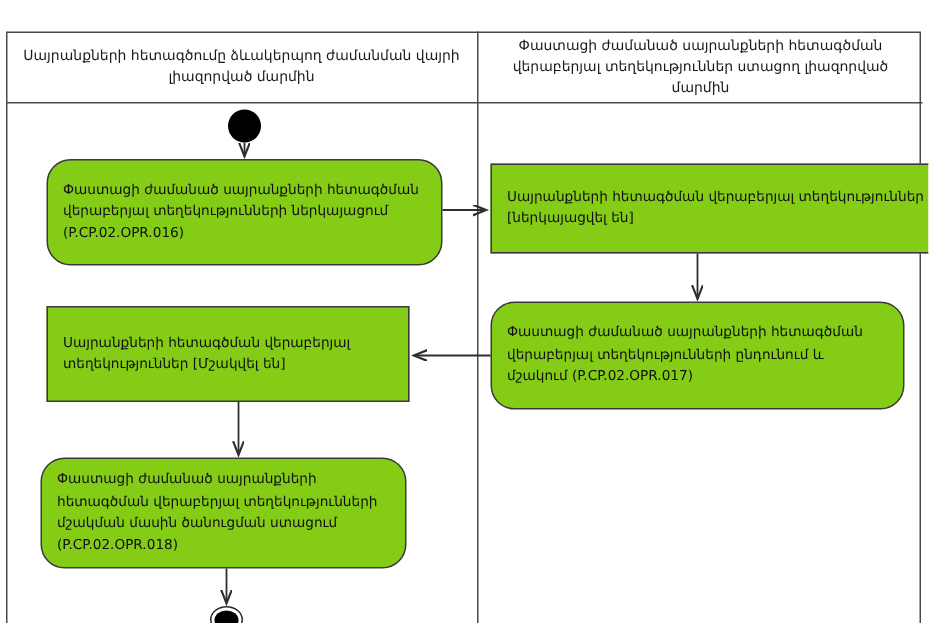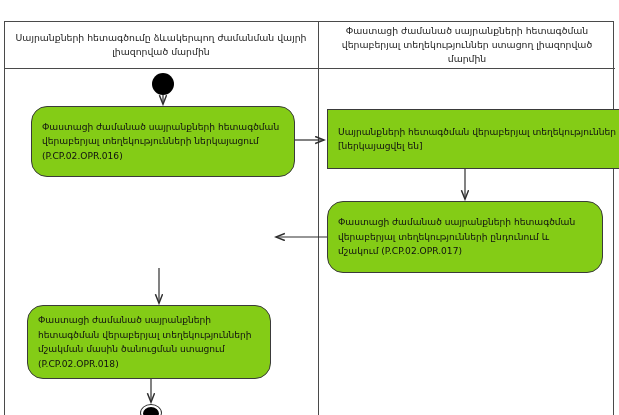--- a/index.html
+++ b/index.html
@@ -154,20 +154,23 @@
   </div>
 
   <div id="node-b" class="node rect">
     <span>Սայրանքների հետագծման վերաբերյալ տեղեկություններ [ներկայացվել են]</span>
   </div>
 
   <div id="node-c" class="node rounded">
     <span>Փաստացի ժամանած սայրանքների հետագծման վերաբերյալ տեղեկությունների ընդունում և մշակում (P.CP.02.OPR.017)</span>
   </div>
 
+  <div id="node-d" class="node rect">
+    <span>Սայրանքների հետագծման վերաբերյալ տեղեկություններ [Մշակվել են]</span>
+  </div>
 
   <div id="node-e" class="node rounded">
     <span>Փաստացի ժամանած սայրանքների հետագծման վերաբերյալ տեղեկությունների մշակման մասին ծանուցման ստացում (P.CP.02.OPR.018)</span>
   </div>
 
   <div class="end-node">
     <div class="inner"></div>
   </div>
 
   <svg id="wires" viewBox="0 0 619 415">

